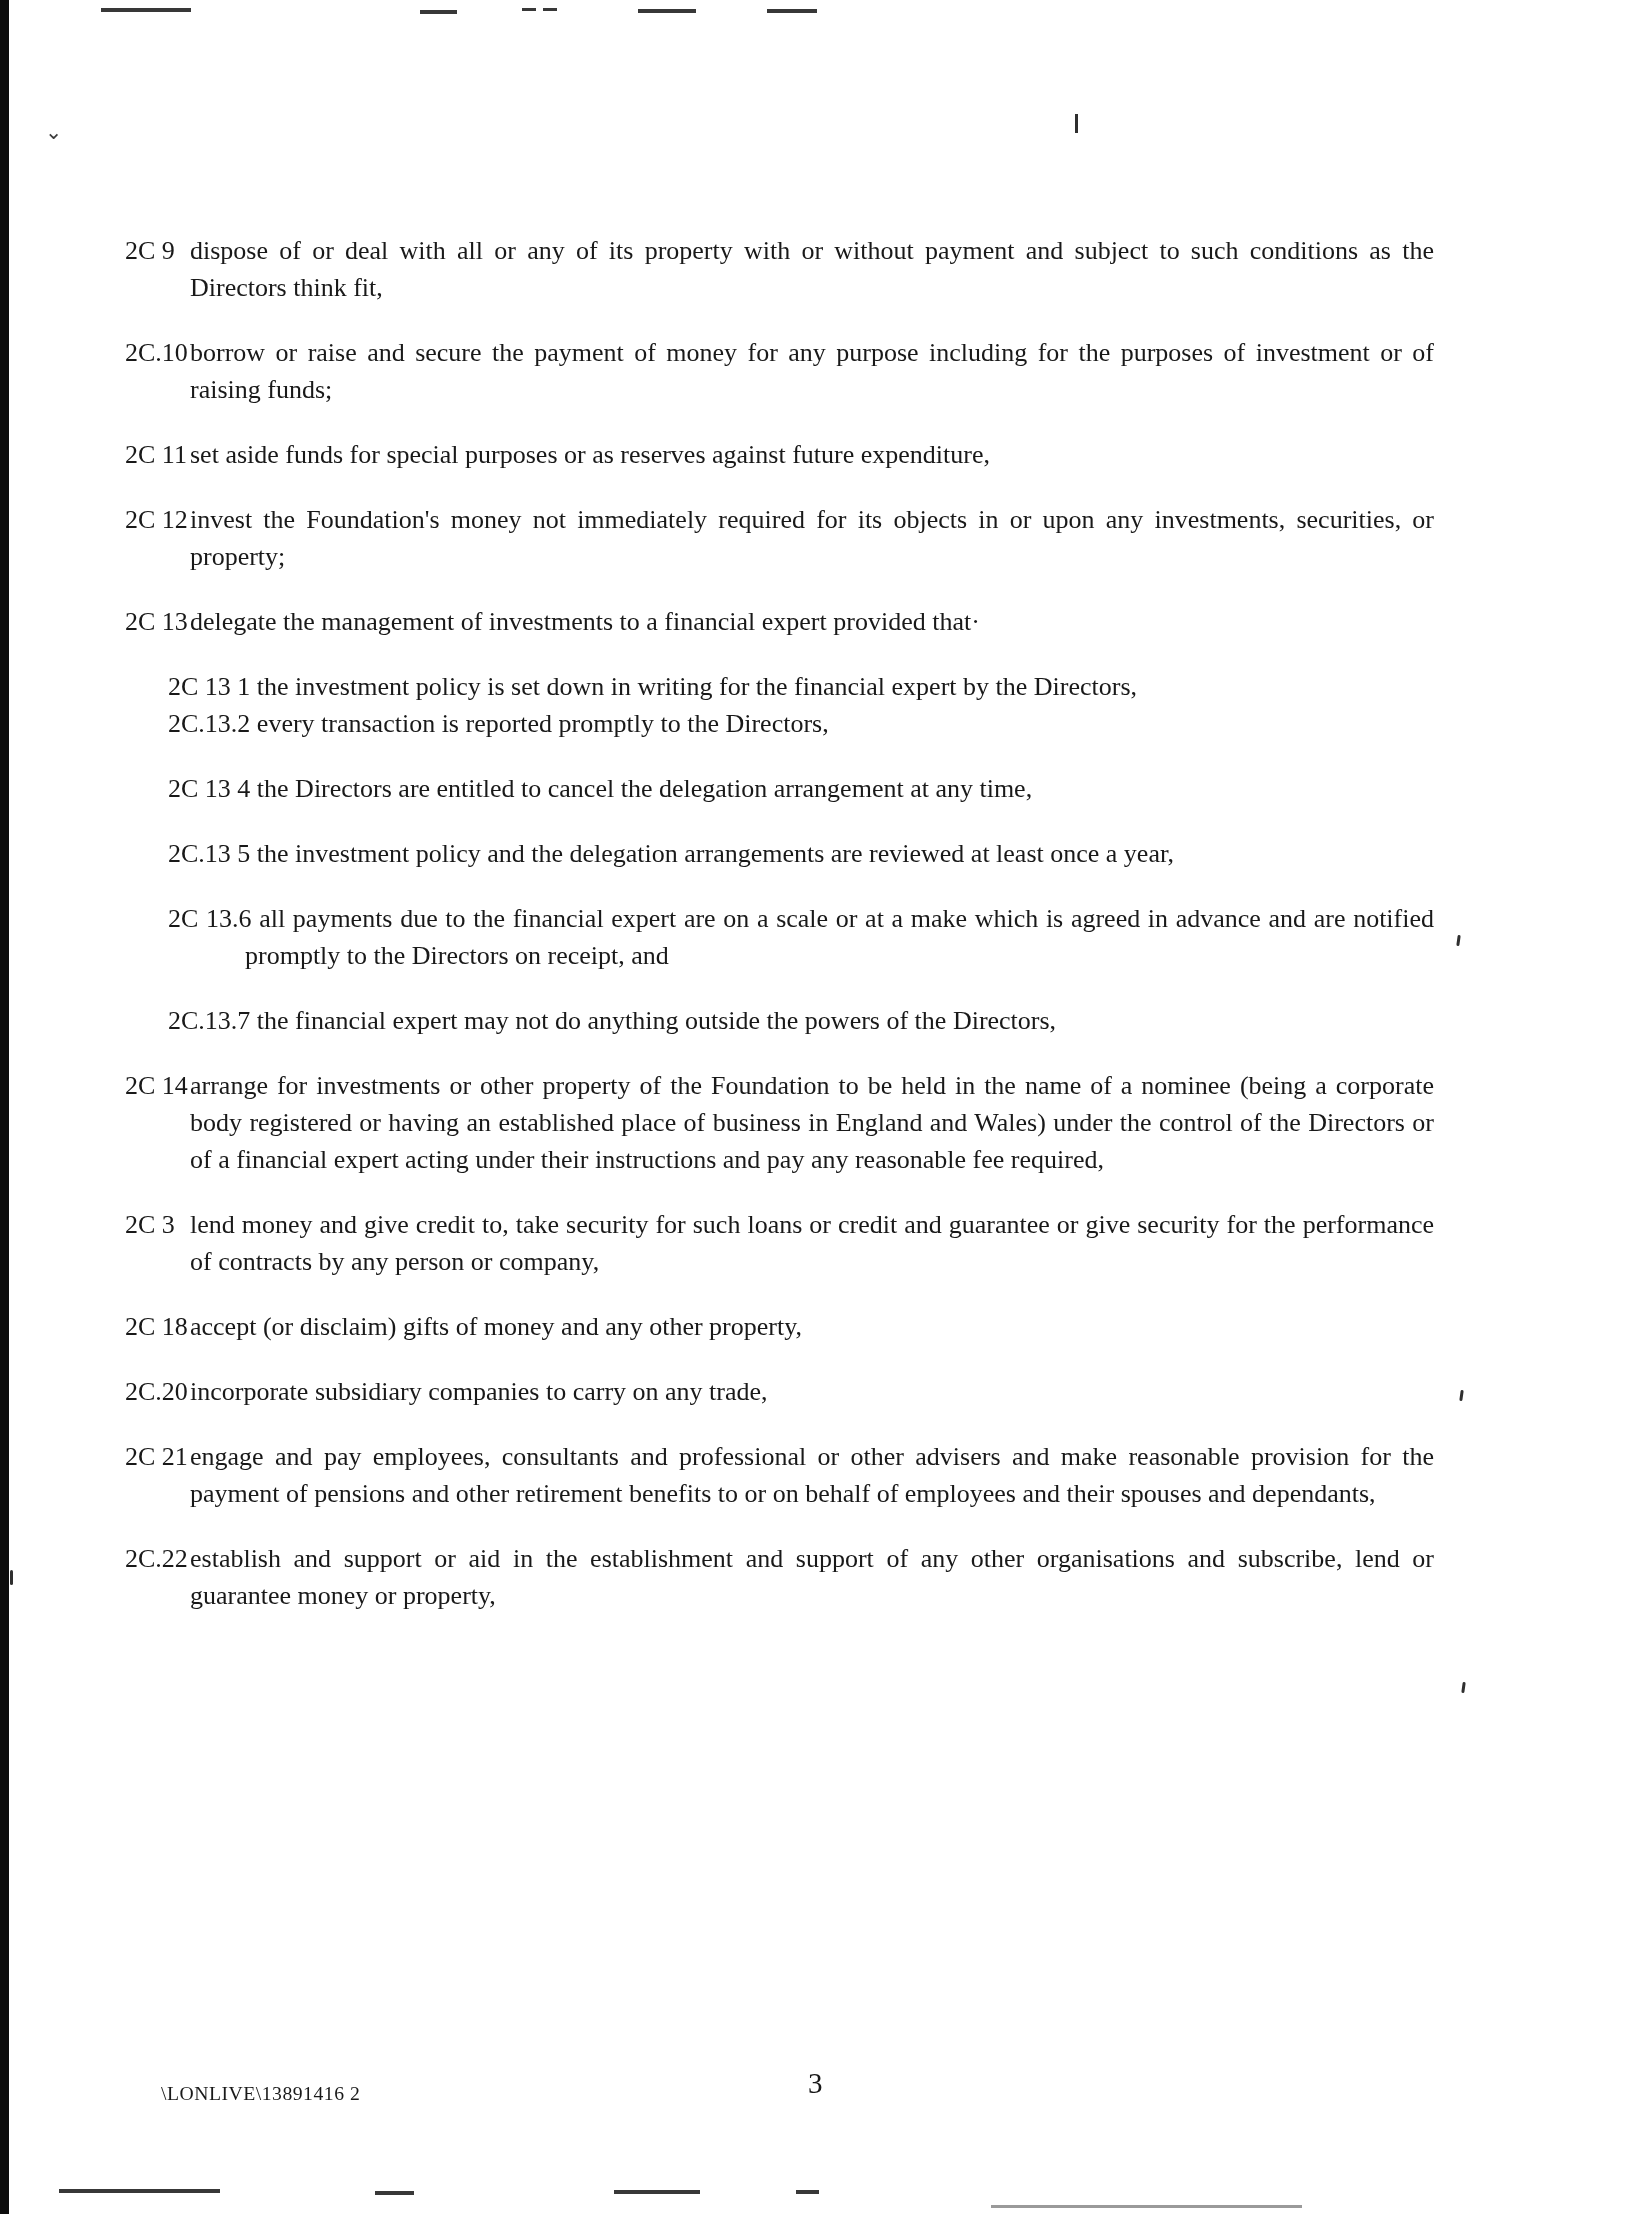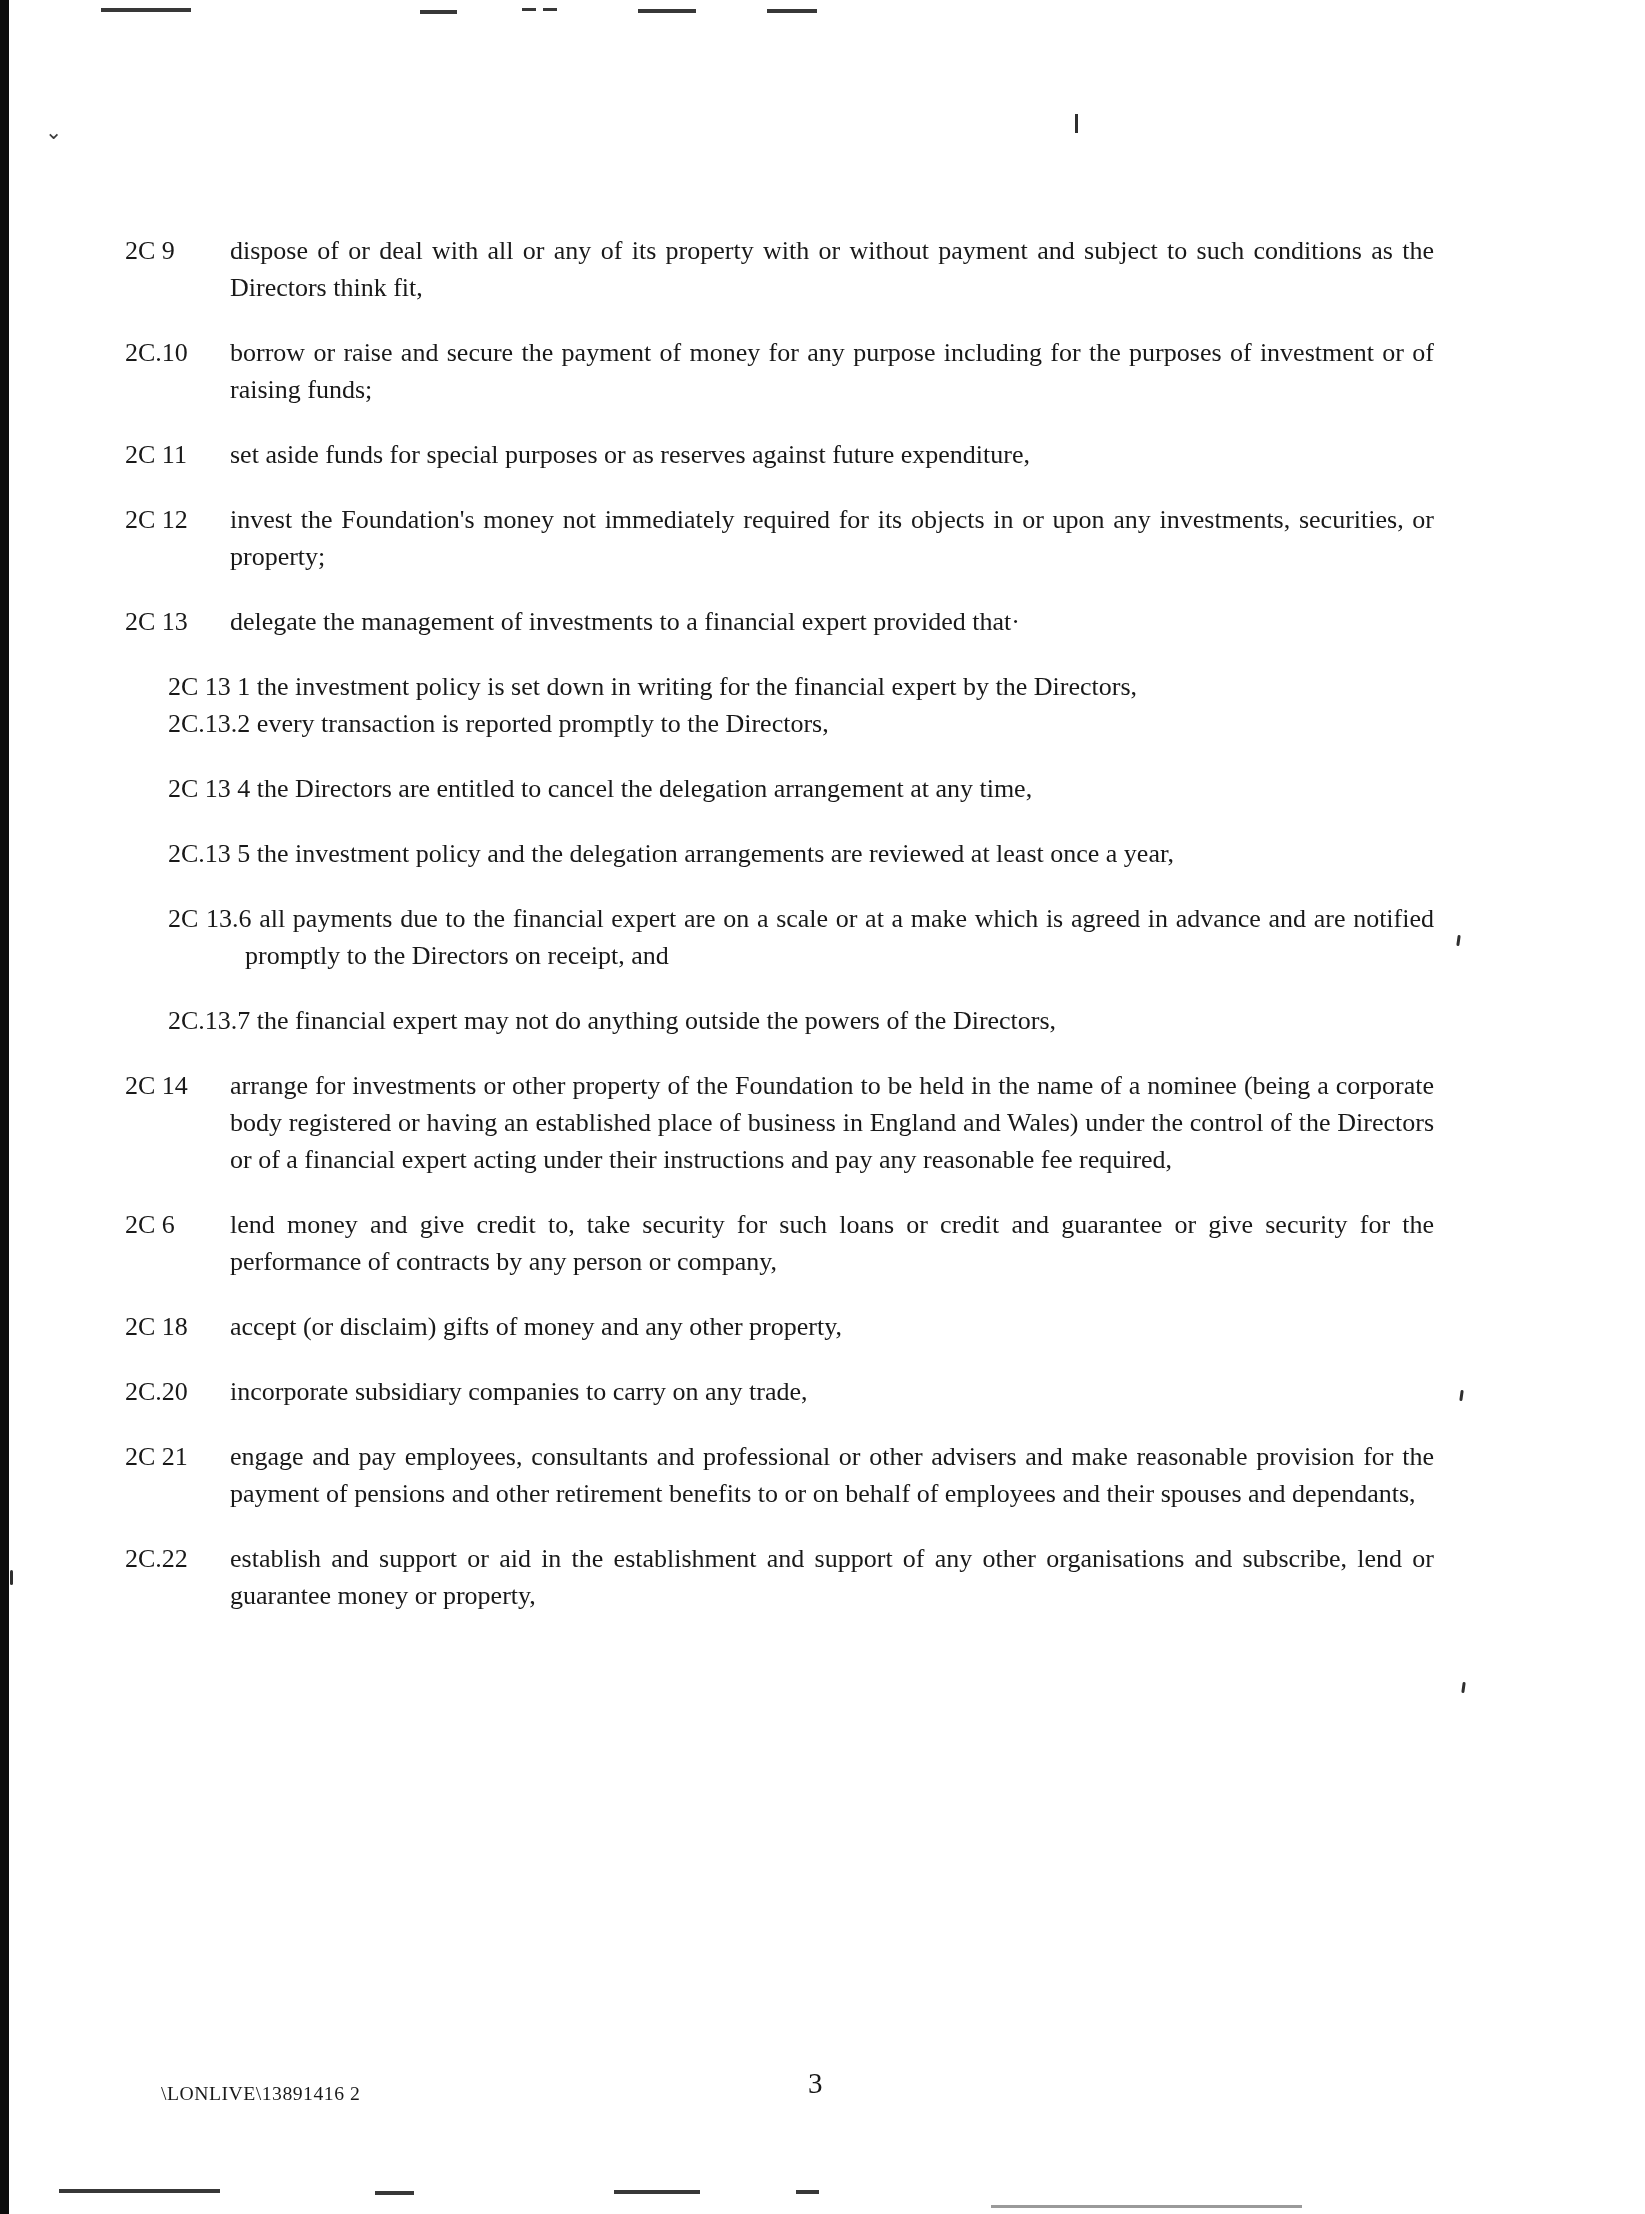--- a/index.html
+++ b/index.html
@@ -35,21 +35,21 @@
     position: absolute;
     left: 125px;
     top: 232px;
     width: 1309px;
     font-size: 26px;
     line-height: 37px;
   }
   .clause { margin-bottom: 28px; justify-content: center; }
   .clause.main { display: flex; }
   .clause.main .c-label { flex: 0 0 65px; width: 65px; white-space: nowrap; }
-  .clause.main .c-text { flex: 1; text-align: justify; margin-left: 40px; }
+  .clause.main .c-text { flex: 1; text-align: justify; }
   .clause.sub {
     margin-left: 43px;
     padding-left: 77px;
     text-indent: -77px;
     text-align: justify;
   }
   .clause.sub.compact { margin-bottom: 0; }
 
   .footer-ref {
     position: absolute; left: 145px; top: 2082px;
@@ -125,21 +125,21 @@
     <div class="clause sub"><span class="c-label">2C 13.6</span> <span class="c-text">all payments due to the financial expert are on a scale or at a make which is agreed in advance and are notified promptly to the Directors on receipt, and</span></div>
 
     <div class="clause sub"><span class="c-label">2C.13.7</span> <span class="c-text">the financial expert may not do anything outside the powers of the Directors,</span></div>
 
     <div class="clause main">
       <span class="c-label">2C 14</span>
       <span class="c-text">arrange for investments or other property of the Foundation to be held in the name of a nominee (being a corporate body registered or having an established place of business in England and Wales) under the control of the Directors or of a financial expert acting under their instructions and pay any reasonable fee required,</span>
     </div>
 
     <div class="clause main">
-      <span class="c-label">2C 6</span>
+      <span class="c-label">2C 3</span>
       <span class="c-text">lend money and give credit to, take security for such loans or credit and guarantee or give security for the performance of contracts by any person or company,</span>
     </div>
 
     <div class="clause main">
       <span class="c-label">2C 18</span>
       <span class="c-text">accept (or disclaim) gifts of money and any other property,</span>
     </div>
 
 
     <div class="clause main">

